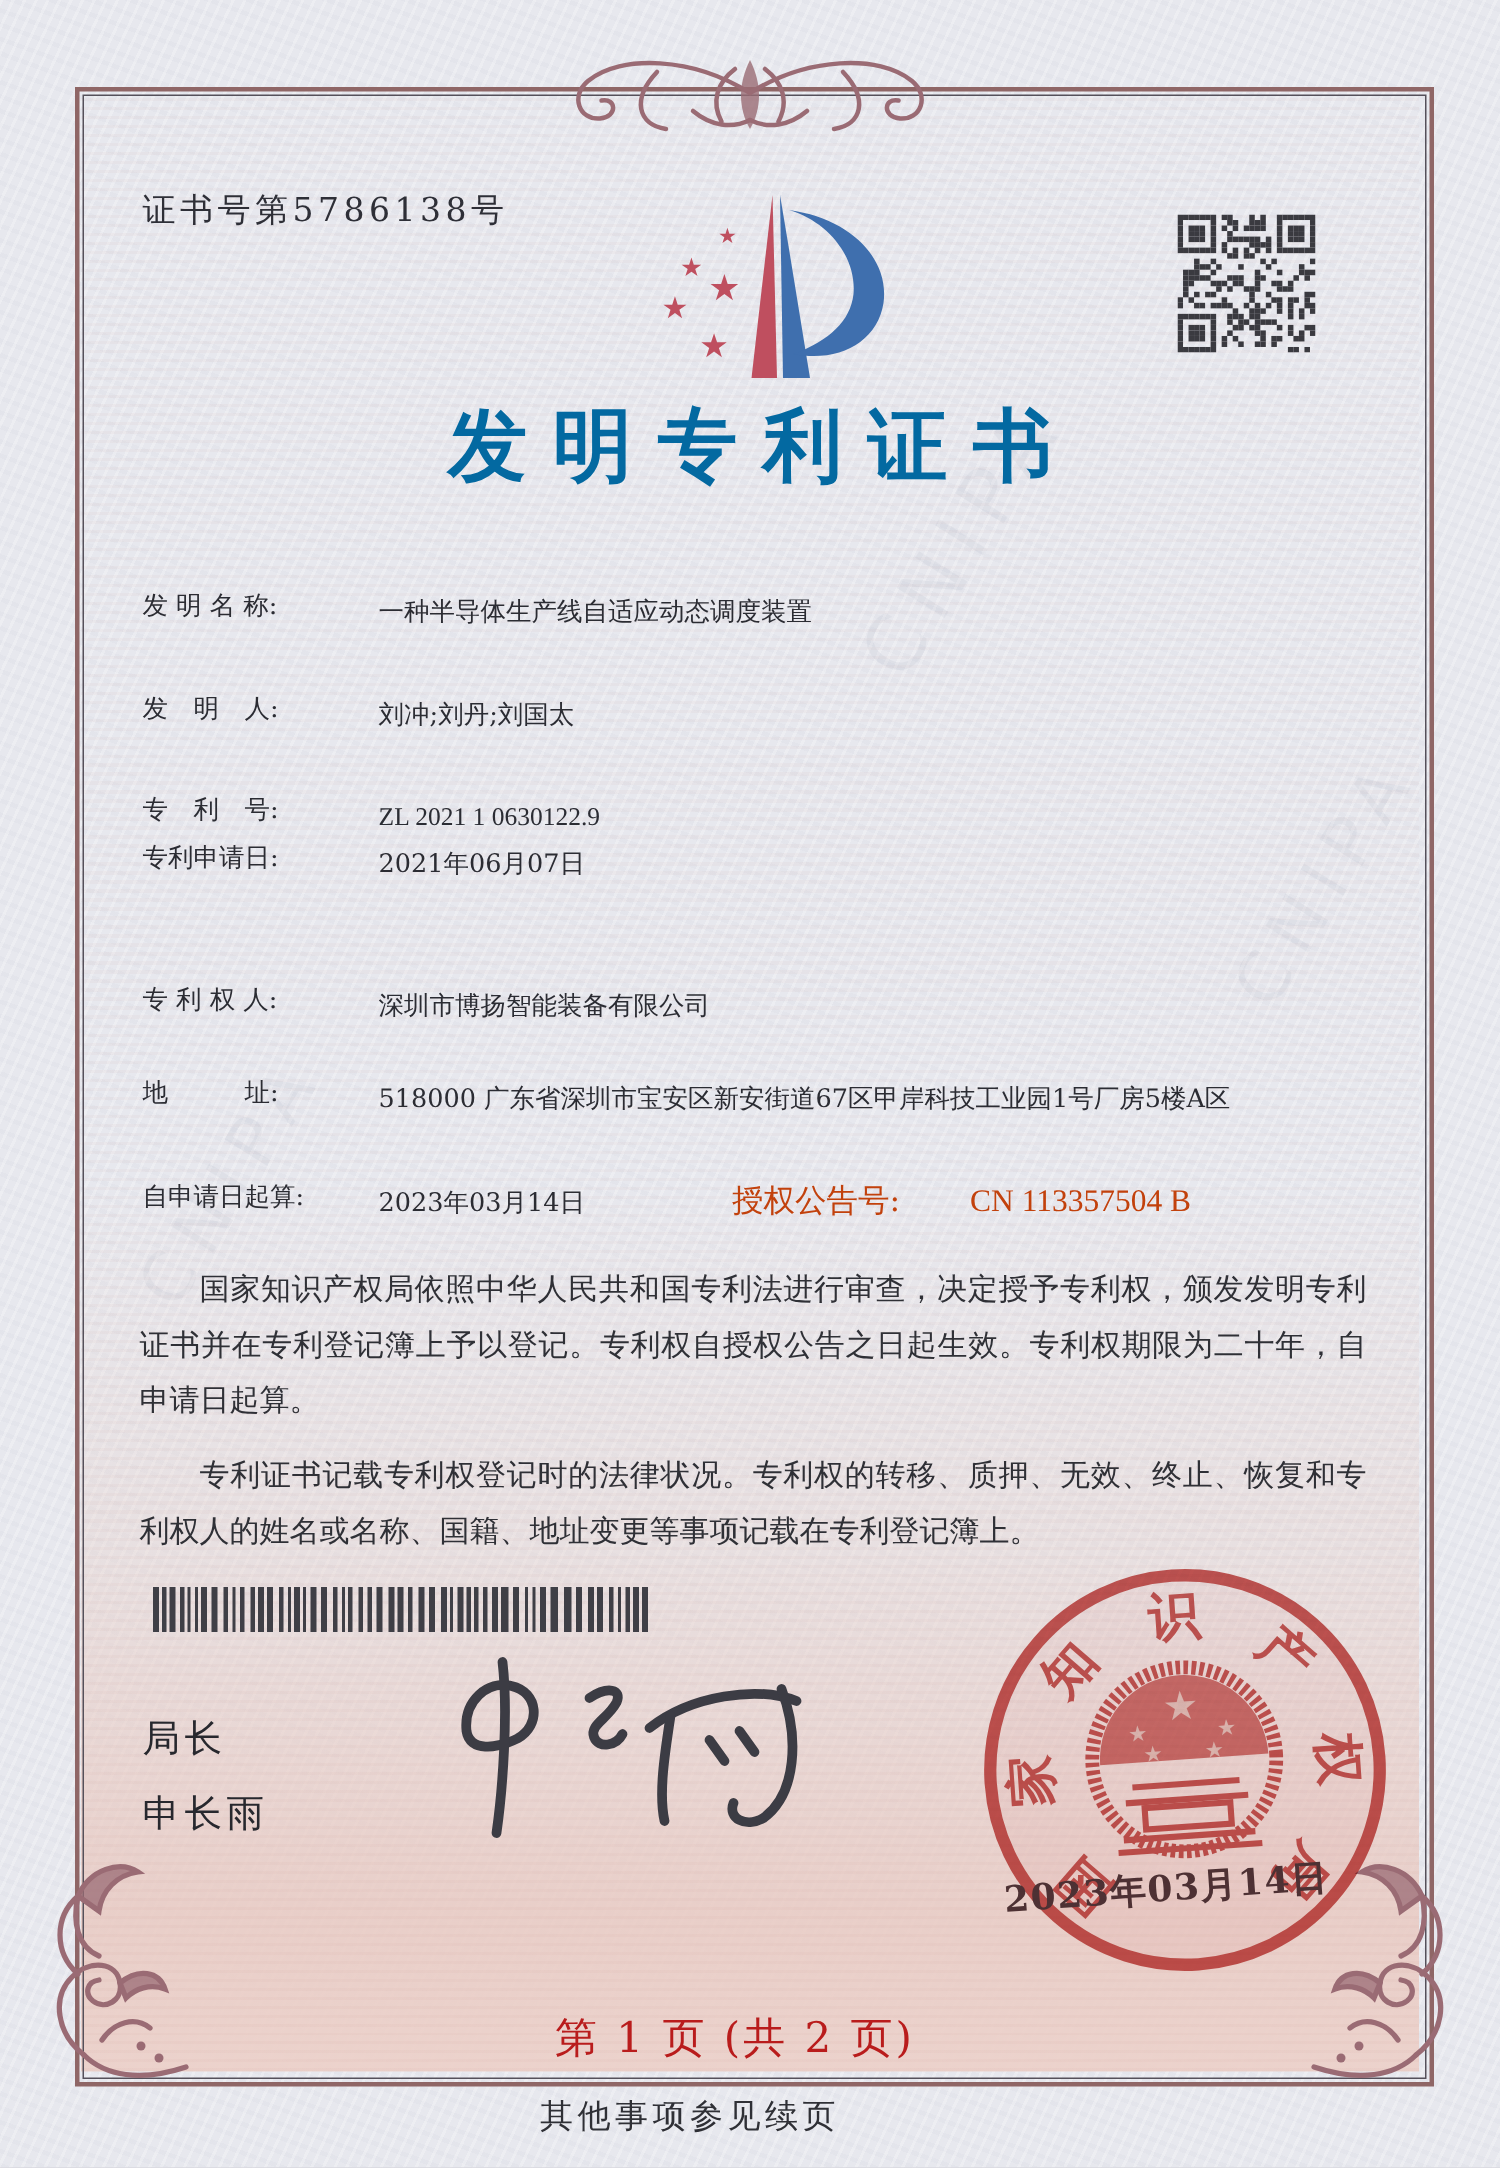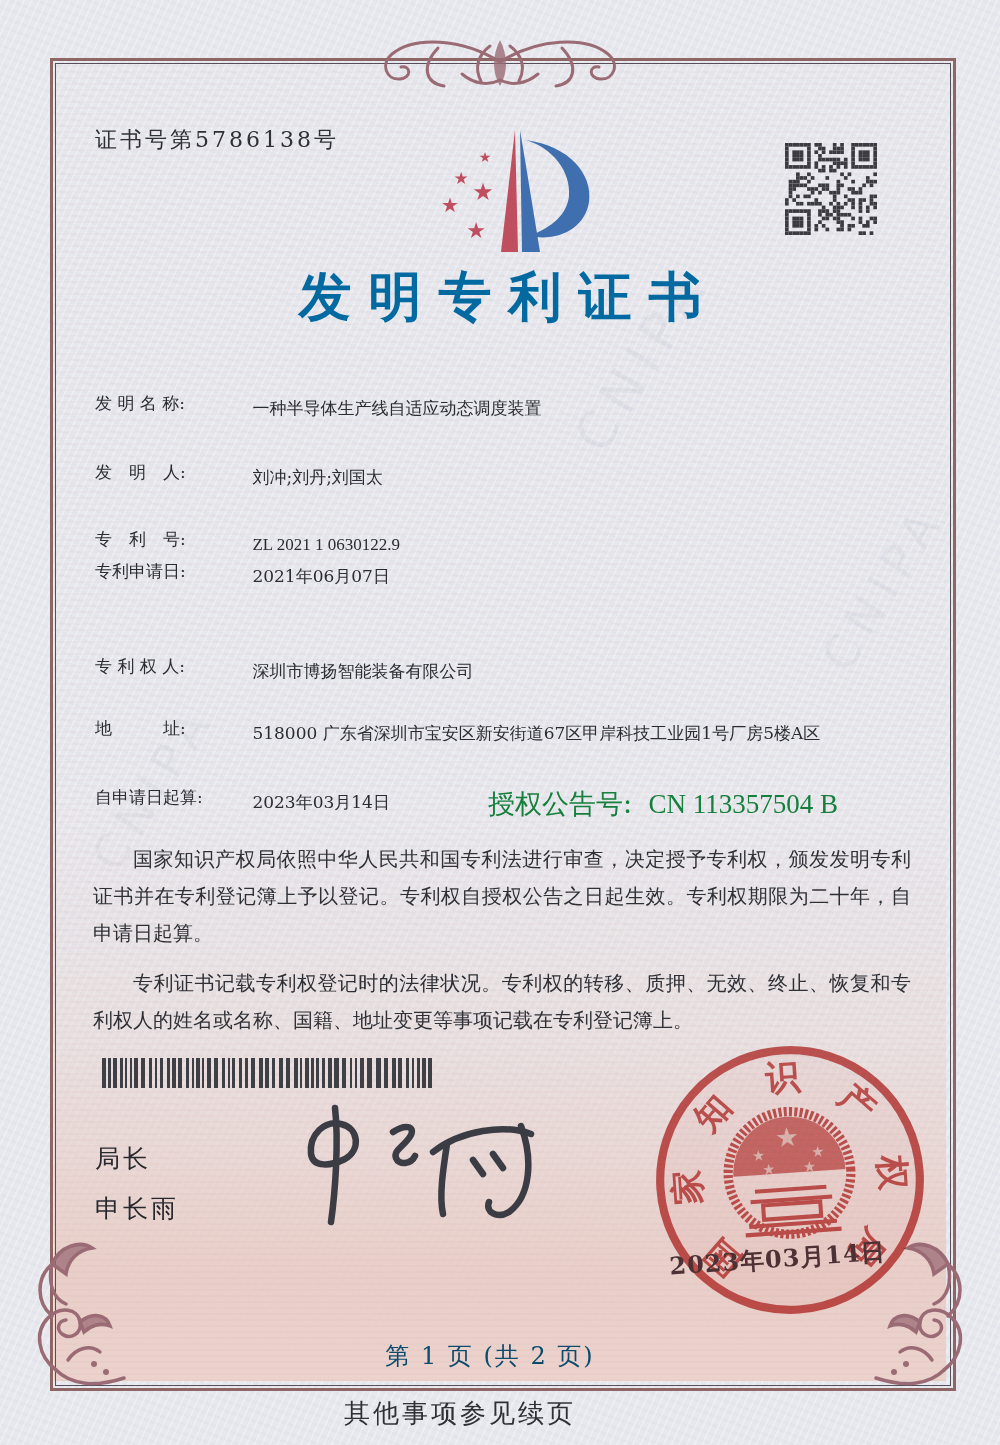--- a/index.html
+++ b/index.html
@@ -44,42 +44,42 @@
   .logo{position:absolute;left:423px;top:126px;z-index:4;}
   .qr{position:absolute;left:785px;top:143px;z-index:4;}
   .title{position:absolute;left:0;top:262px;width:1000px;z-index:4;text-align:center;
     font-size:53px;font-weight:bold;letter-spacing:17px;color:#0369a1;text-indent:17px;}
   
   .field{position:absolute;left:95px;z-index:4;font-size:17px;color:#2b2c33;}
   .field .lab{display:inline-block;width:152px;vertical-align:top;}
   .field .val{display:inline-block;vertical-align:top;max-width:600px;line-height:33px;}
   .f-name{top:392px}.f-inv{top:461px}.f-pat{top:528px}.f-fil{top:560px}
   .f-own{top:655px}.f-addr{top:717px}.f-gdate{top:786px}
-  .f-gno{position:absolute;left:488px;top:786px;z-index:4;font-size:27px;color:#15803d;}
+  .f-gno{position:absolute;left:488px;top:786px;z-index:4;font-size:21px;color:#c2410c;}
   .f-gno .lab{display:inline-block;width:152px;}
   .mono-num{font-family:"Liberation Serif","DejaVu Serif",serif;}
   
   .body-text{position:absolute;left:93px;top:841px;width:818px;z-index:4;
     font-size:20px;line-height:37px;text-align:justify;color:#2f3036;}
   .body-text p{margin:0 0 13px 0;text-indent:2em;}
   
   .barcode{position:absolute;left:102px;top:1058px;z-index:4;}
   .director{position:absolute;left:95px;z-index:4;
     font-family:Liberation Sans, sans-serif;
     font-size:25px;letter-spacing:3px;color:#27282e;}
   .d-title{top:1142px}.d-name{top:1192px}
   .signature{position:absolute;left:265px;top:1102px;z-index:4;}
   .seal{position:absolute;left:652px;top:1042px;width:276px;height:276px;z-index:5;
     transform:rotate(-4deg);mix-blend-mode:multiply;opacity:.94;}
   .seal-date{position:absolute;left:0;top:200px;width:240px;text-align:center;
     font-size:24px;font-weight:bold;letter-spacing:1px;color:#4a3035;}
   .page-num{position:absolute;left:0;top:1340px;width:980px;text-align:center;z-index:4;
-    font-size:24px;letter-spacing:2px;color:#0c4a6e;}
+    font-size:28px;letter-spacing:2px;color:#b91c1c;}
   .continuation{position:absolute;left:330px;top:1396px;width:260px;text-align:center;z-index:4;
-    font-size:26px;letter-spacing:3px;color:#2f3036;}
+    font-size:22px;letter-spacing:3px;color:#2f3036;}
 </style>
 </head>
 <body>
 
 <div class="page">
 
   <div class="wm" style="left:540px;top:330px;font-size:52px;transform:rotate(-58deg);">CNIPA</div>
   <div class="wm" style="left:790px;top:560px;font-size:46px;transform:rotate(-58deg);">CNIPA</div>
   <div class="wm" style="left:60px;top:760px;font-size:46px;transform:rotate(-58deg);">CNIPA</div>
 

